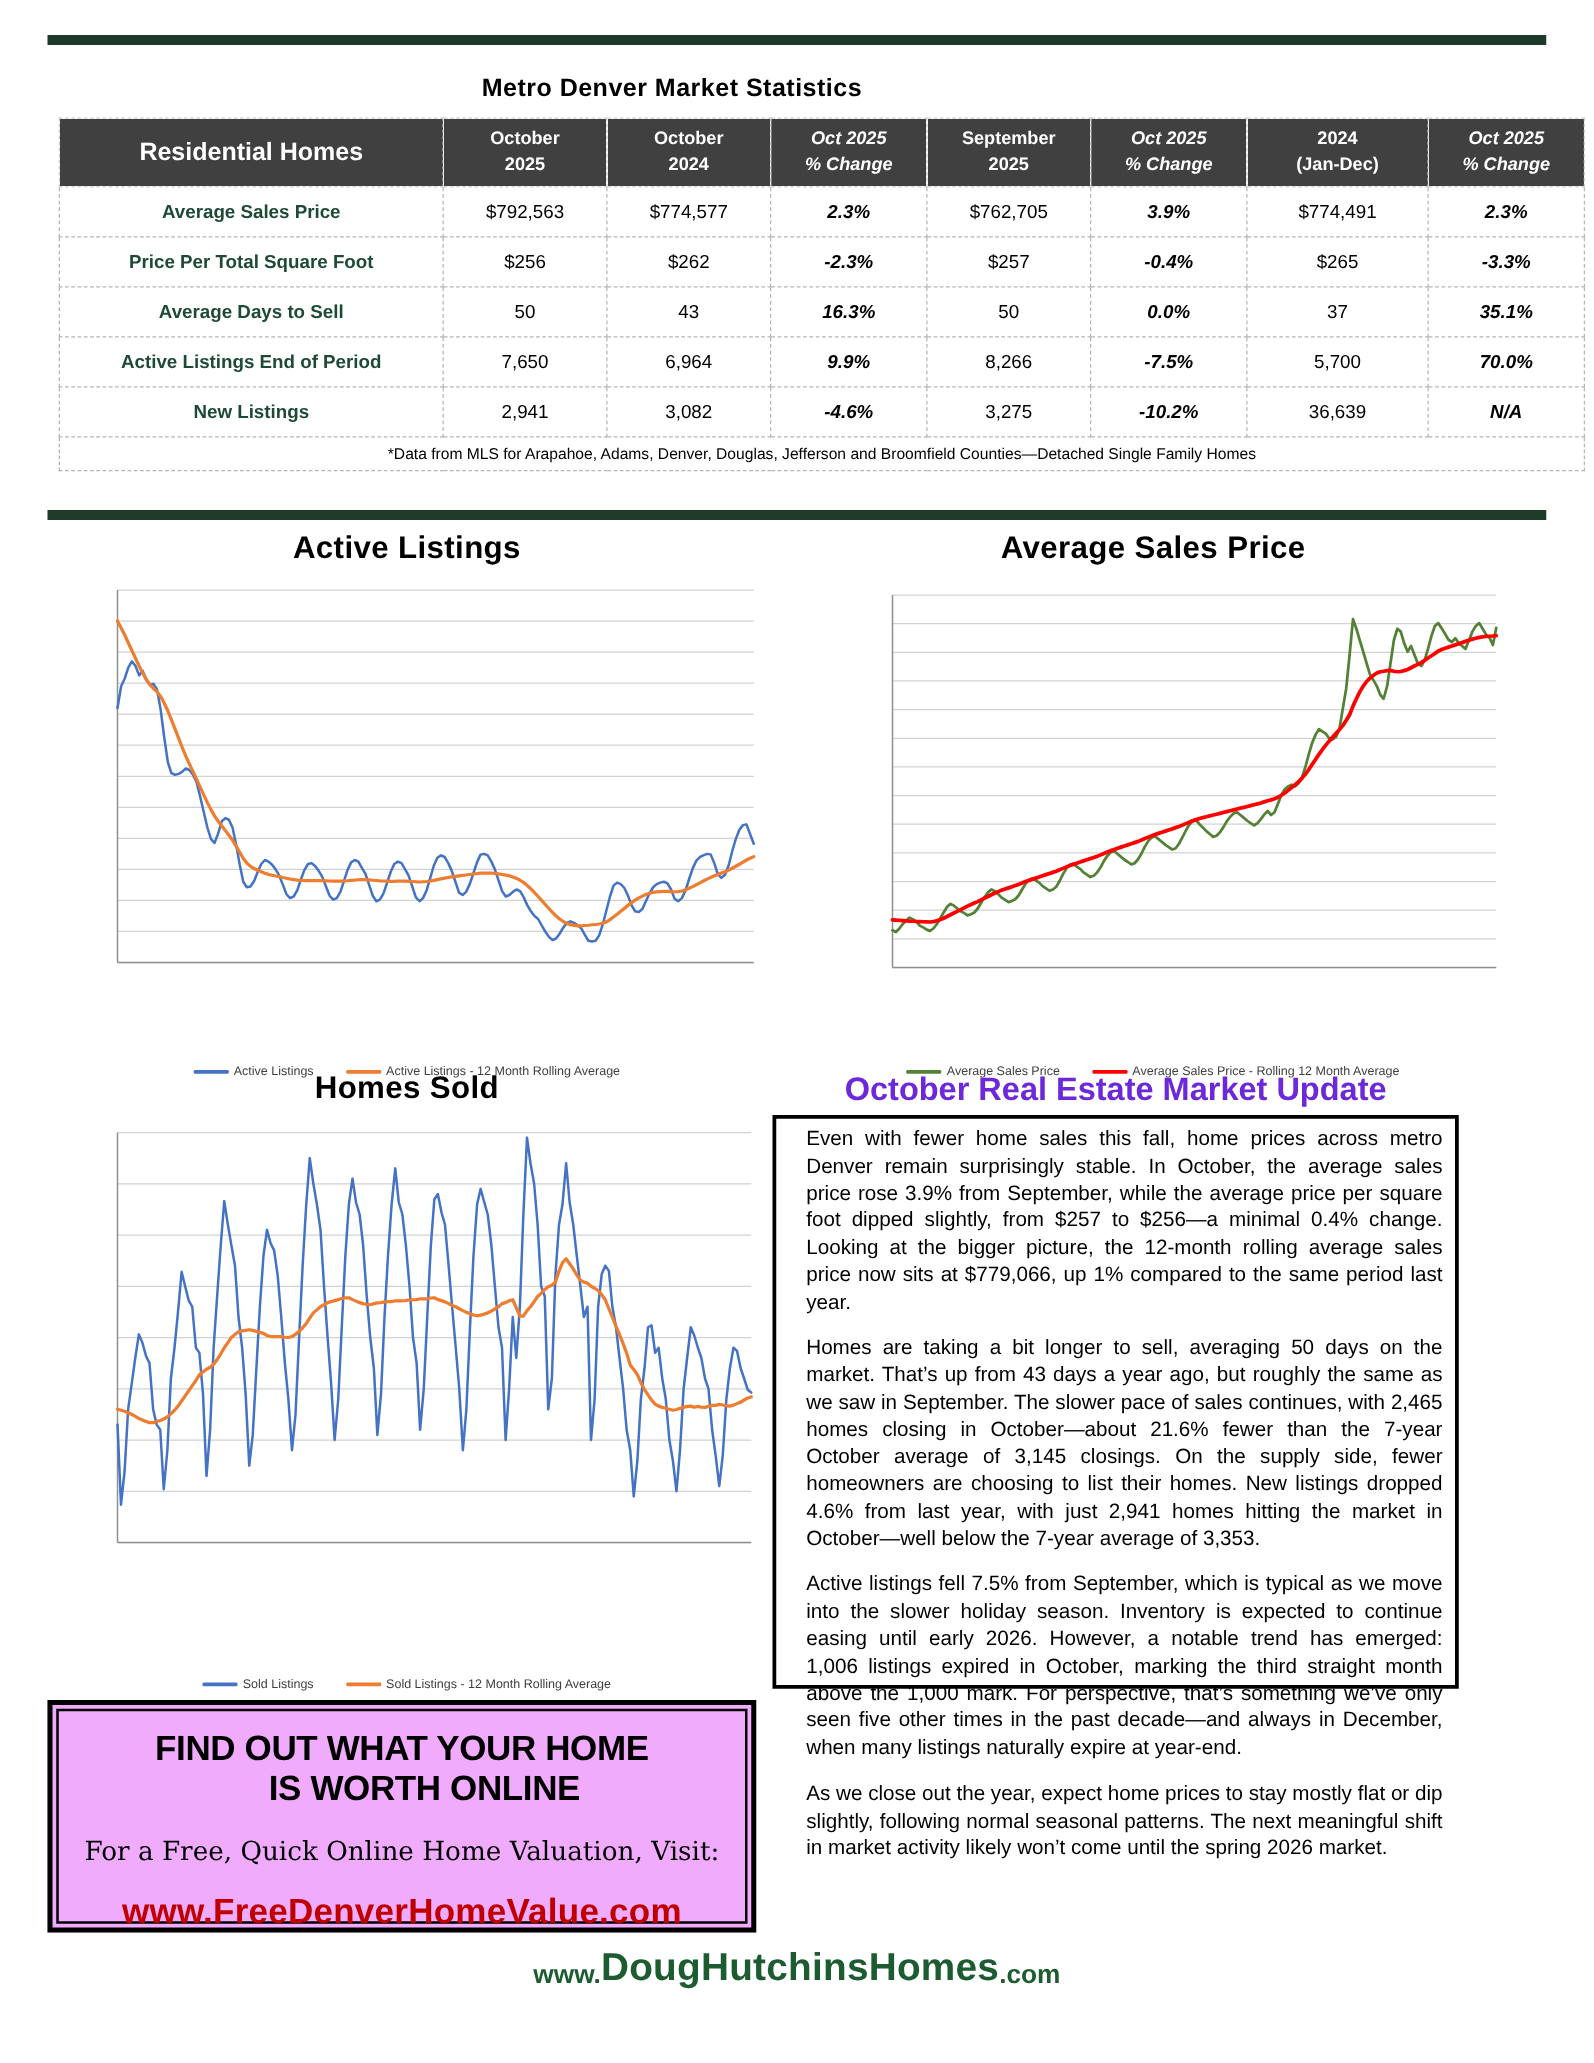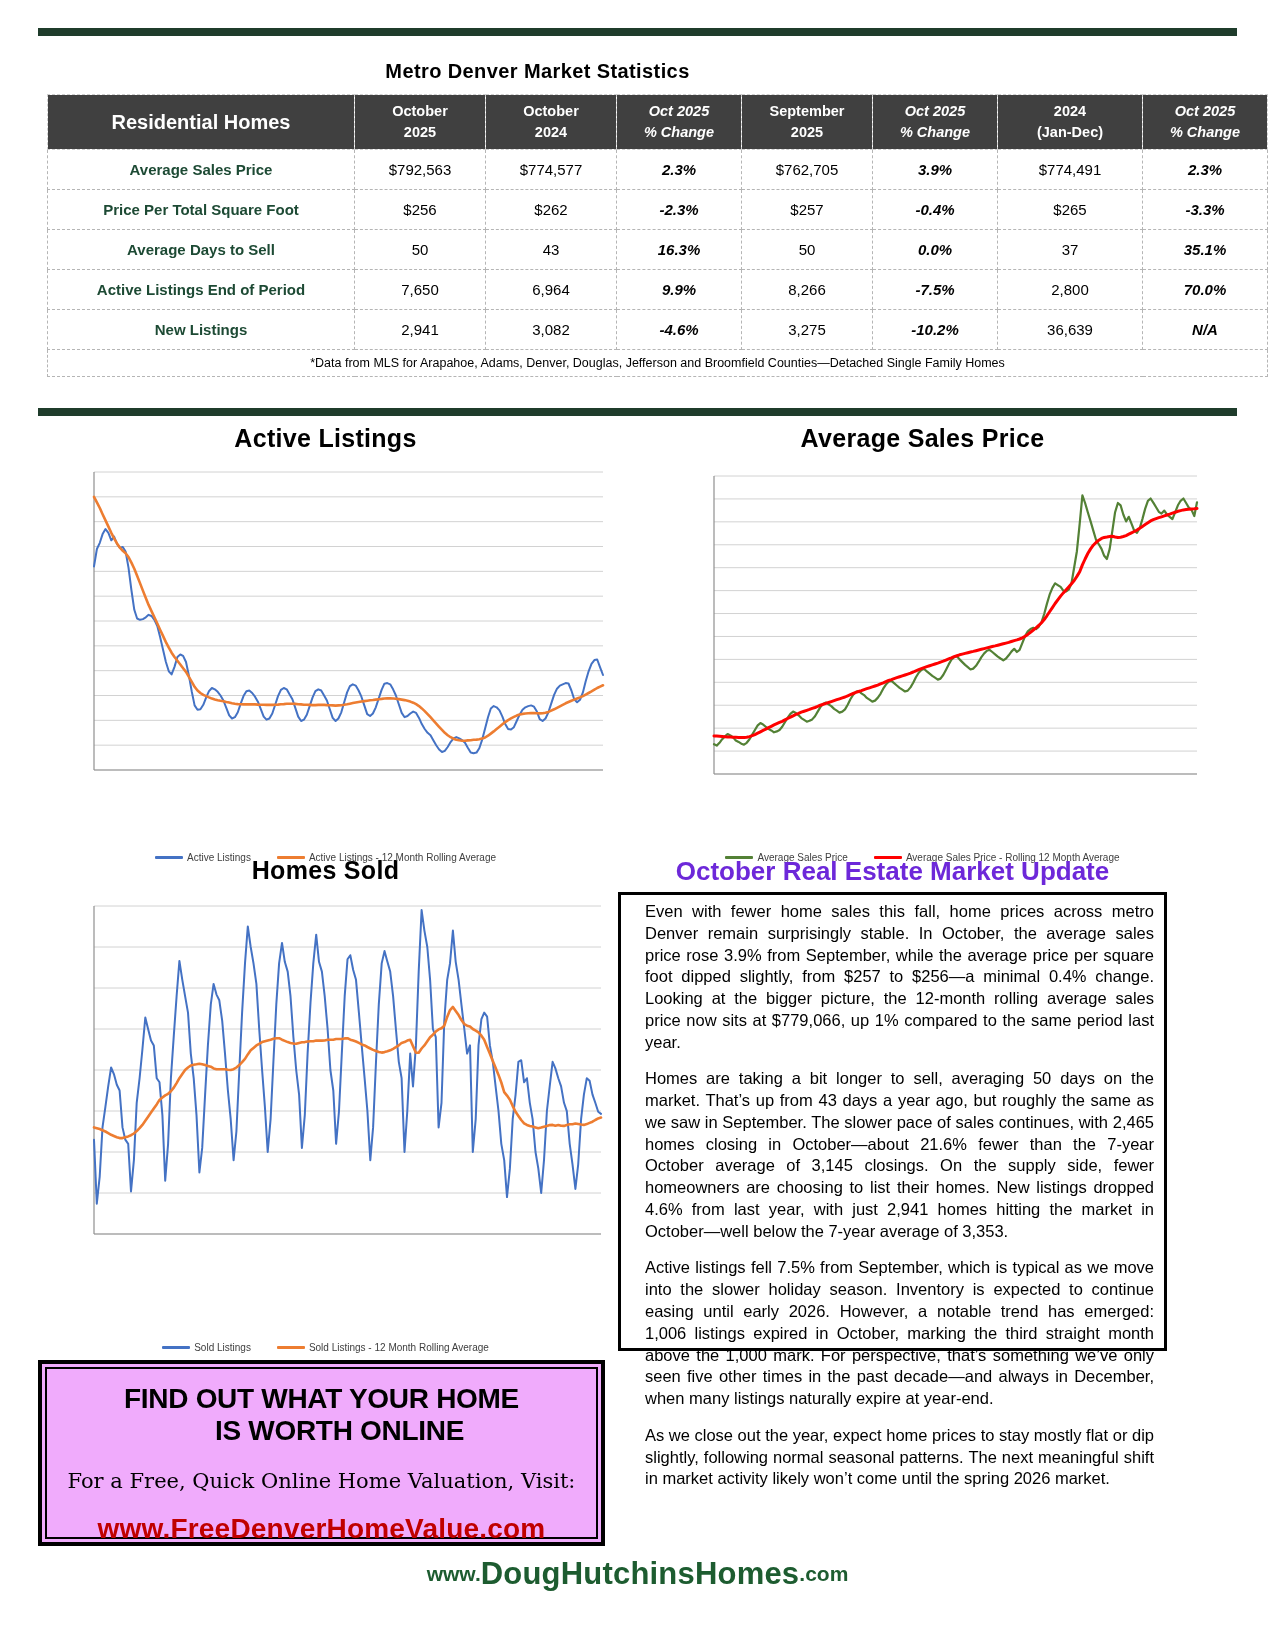--- a/index.html
+++ b/index.html
@@ -34,21 +34,21 @@
   #update-title{left:618px;top:856px;width:549px;text-align:center;font-size:26px;font-weight:bold;color:#6d28d9;}
   #update-box{left:618px;top:892px;width:549px;height:459px;border:3px solid #000;box-sizing:border-box;padding:6px 10px 4px 24px;}
   #update-box p{margin:0 0 15px 0;font-size:16.5px;line-height:1.32;text-align:justify;}
   
   #promo{left:38px;top:1360px;width:567px;height:186px;box-sizing:border-box;background:#f0abfc;border:4px solid #000;padding:3px;}
   #promo-inner{width:100%;height:100%;box-sizing:border-box;border:2px solid #000;text-align:center;}
   .promo-head{font-size:28px;font-weight:900;letter-spacing:-.3px;line-height:1.14;margin-top:14px;}
   .promo-sub{font-family:"DejaVu Serif",serif;font-size:21px;margin-top:22px;}
   .promo-url{font-size:28px;font-weight:900;color:#c00000;margin-top:20px;letter-spacing:.2px;}
   
-  #footer{left:0;top:1556px;width:1275px;display:flex;justify-content:center;align-items:center;color:#1d5c30;}
+  #footer{left:0;top:1556px;width:1275px;display:flex;justify-content:center;align-items:flex-end;color:#1d5c30;}
   #footer .small{font-size:21px;font-weight:bold;}
   #footer .big{font-size:31px;font-weight:900;letter-spacing:.2px;}
 </style>
 </head>
 <body>
 
 <div class="abs rule" style="left:38px;top:28px;width:1199px;"></div>
 
 <div class="abs" id="page-title">Metro Denver Market Statistics</div>
 
@@ -130,21 +130,21 @@
           <td class="grp">37</td>
           <td class="pct">35.1%</td>
         </tr>
         <tr class="datarow">
           <td class="rowlabel">Active Listings End of Period</td>
           <td>7,650</td>
           <td class="grp">6,964</td>
           <td class="pct">9.9%</td>
           <td class="grp">8,266</td>
           <td class="pct">-7.5%</td>
-          <td class="grp">2,800</td>
+          <td class="grp">5,700</td>
           <td class="pct">70.0%</td>
         </tr>
         <tr class="datarow">
           <td class="rowlabel">New Listings</td>
           <td>2,941</td>
           <td class="grp">3,082</td>
           <td class="pct">-4.6%</td>
           <td class="grp">3,275</td>
           <td class="pct">-10.2%</td>
           <td class="grp">36,639</td>

